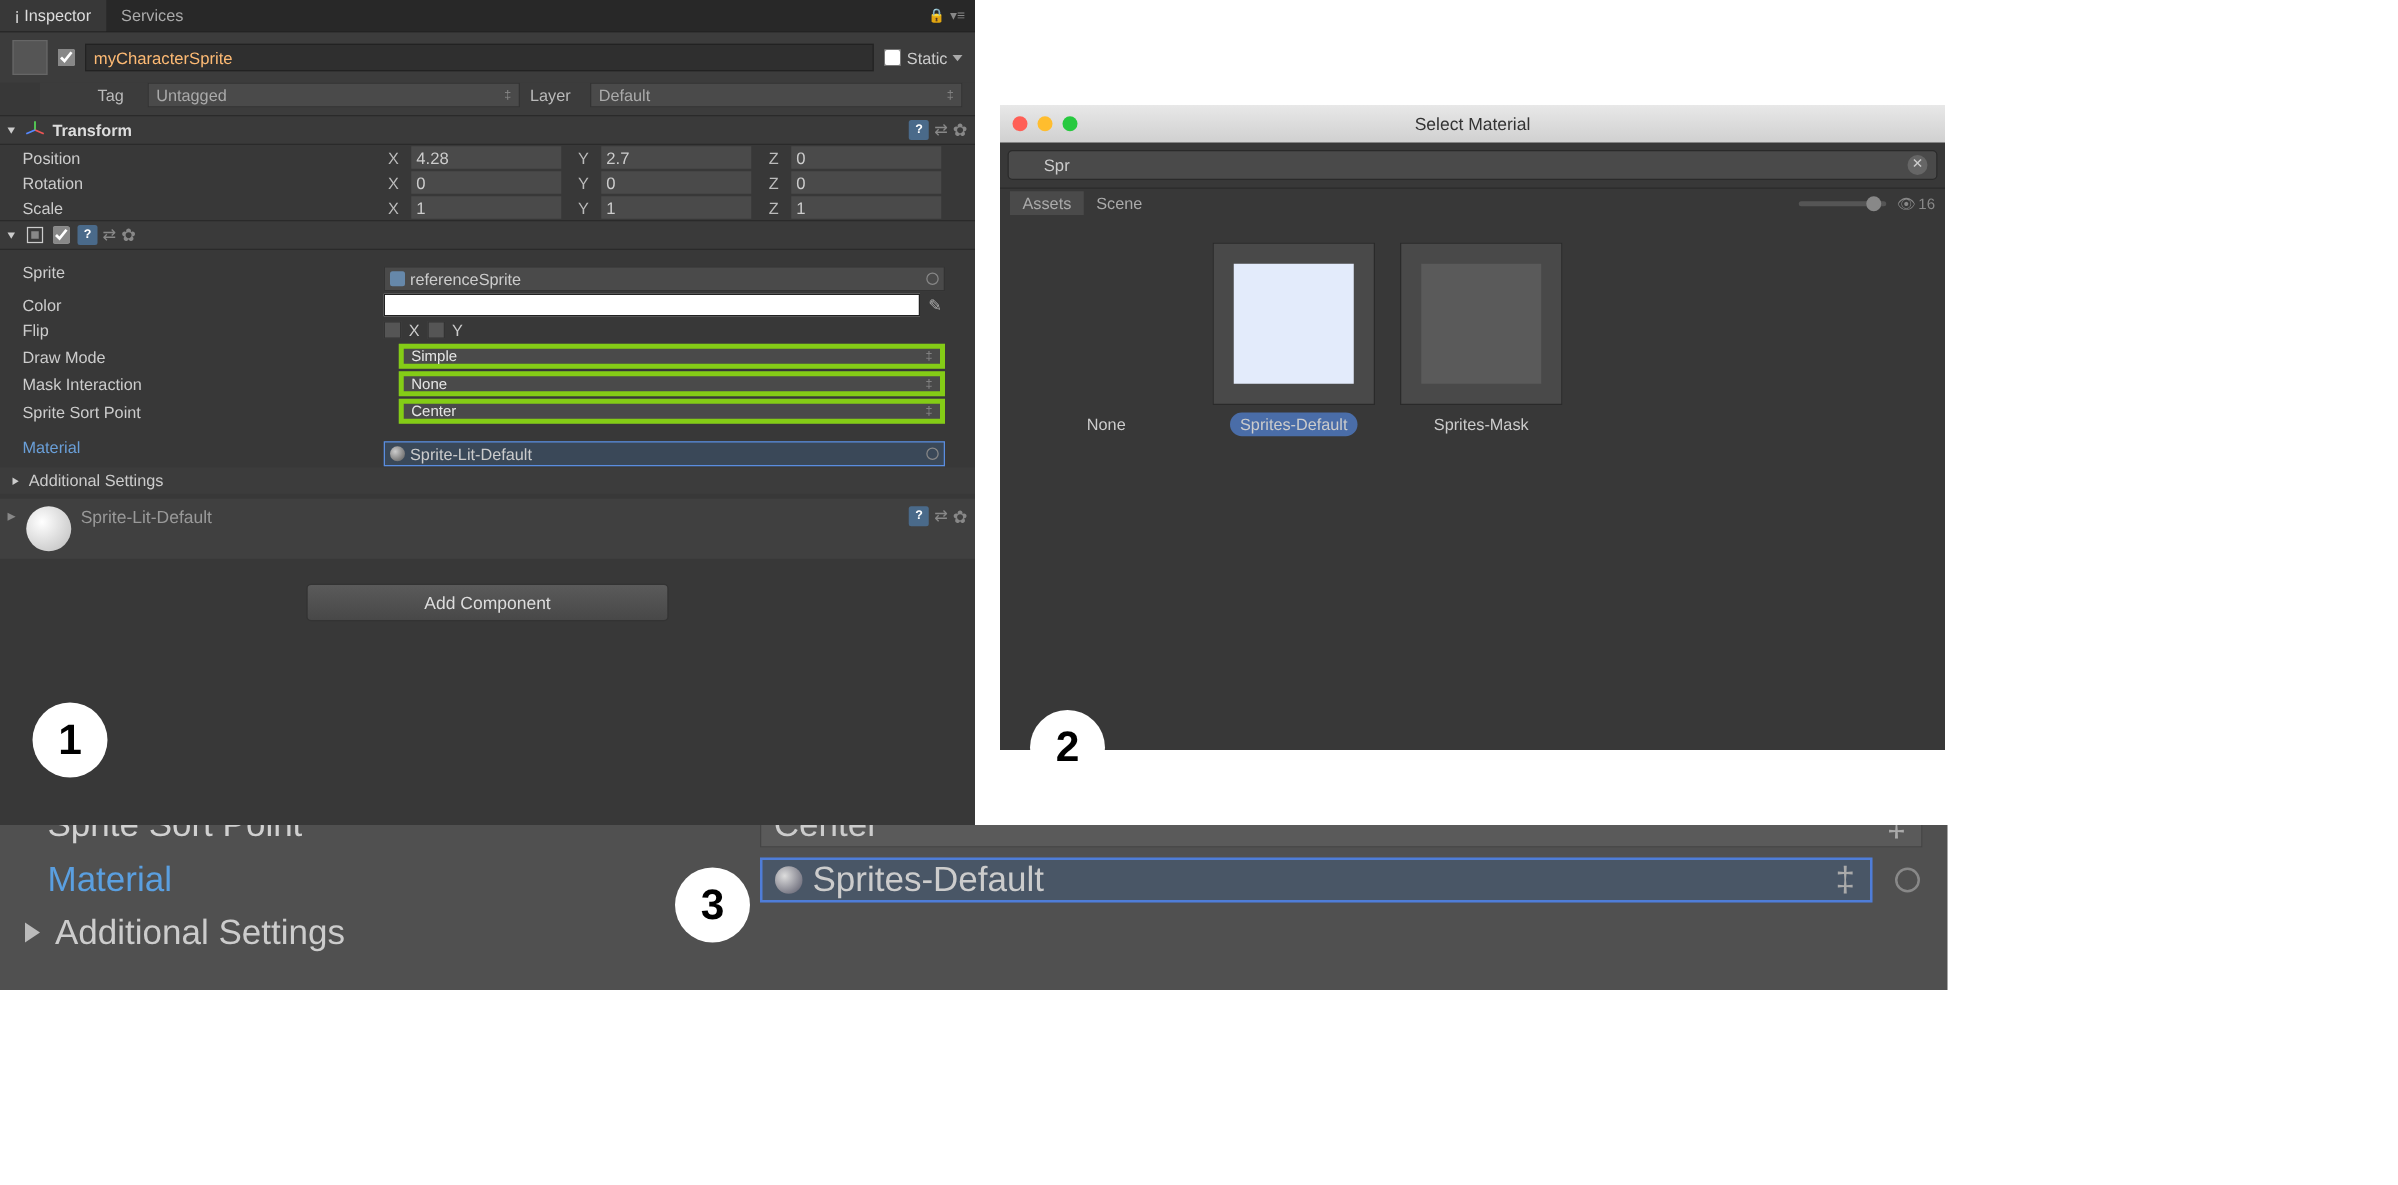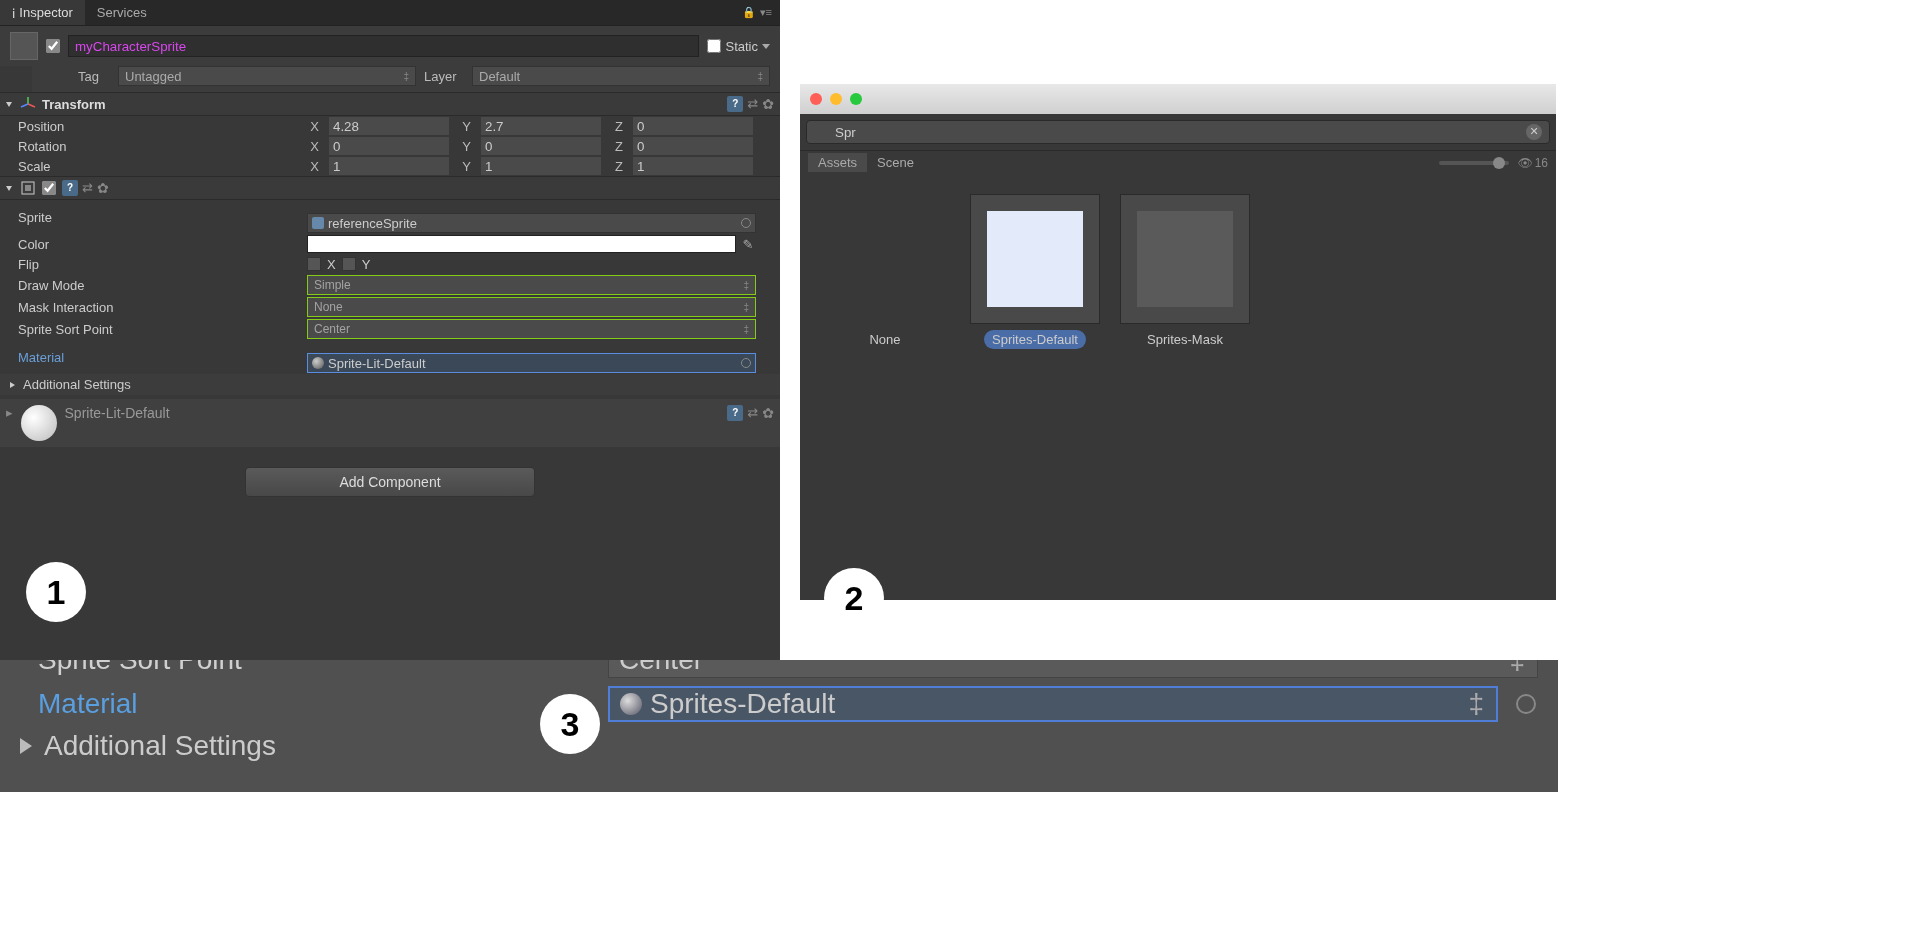--- a/index.html
+++ b/index.html
@@ -11,21 +11,21 @@
 
 
 .tabs { background: #282828; height: 26px; display: flex; align-items: center; border-bottom: 1px solid #222; }
 .tab { padding: 0 12px; height: 100%; display: flex; align-items: center; gap: 4px; color: #aaa; cursor: pointer; }
 .tab.active { background: #383838; color: #ddd; }
 .tab-spacer { flex: 1; }
 .lock-area { display: flex; gap: 4px; padding-right: 8px; font-size: 11px; color: #888; }
 
 .header-row { display: flex; align-items: center; padding: 6px 10px; gap: 8px; background: #3c3c3c; }
 .cube-icon { width: 28px; height: 28px; background: #555; border: 1px solid #666; }
-.name-input { flex: 1; background: #2f2f2f; border: 1px solid #222; color: #d946ef; padding: 3px 6px; height: 22px; }
+.name-input { flex: 1; background: #2f2f2f; border: 1px solid #222; color: #fdba74; padding: 3px 6px; height: 22px; }
 .static-lbl { display: flex; align-items: center; gap: 4px; font-size: 13px; }
 .tiny-tri { width: 0; height: 0; border-left: 4px solid transparent; border-right: 4px solid transparent; border-top: 5px solid #aaa; }
 
 .taglayer { display: flex; align-items: center; padding: 0 10px 6px 46px; gap: 8px; background: #3c3c3c; margin-left: 32px; }
 .tl-label { color: #bbb; width: 32px; }
 .tl-drop { flex: 1; background: #4a4a4a; border: 1px solid #333; padding: 2px 6px; height: 20px; display: flex; align-items: center; color: #aaa; position: relative; }
 .tl-drop::after { content: "‡"; position: absolute; right: 6px; color: #888; font-size: 10px; }
 
 .comp-header { display: flex; align-items: center; background: #3a3a3a; padding: 3px 6px; gap: 6px; border-top: 1px solid #2a2a2a; border-bottom: 1px solid #2a2a2a; }
 .fold { width: 0; height: 0; border-left: 3px solid transparent; border-right: 3px solid transparent; border-top: 5px solid #ccc; margin-right: 2px; }
@@ -46,21 +46,21 @@
 .obj-field { flex: 1; background: #4a4a4a; border: 1px solid #333; padding: 2px 4px; height: 20px; display: flex; align-items: center; gap: 4px; color: #ccc; position: relative; margin-top: 12px; }
 .obj-field.selected { border: 1px solid #5a8de0; background: #3a4858; }
 .obj-field .dot { position: absolute; right: 4px; width: 10px; height: 10px; border: 1px solid #888; border-radius: 50%; }
 .obj-icon-mini { width: 12px; height: 12px; background: #6688aa; border-radius: 2px; }
 .sphere-mini { width: 12px; height: 12px; background: radial-gradient(circle at 35% 35%, #ccc, #555); border-radius: 50%; }
 
 .color-field { flex: 1; height: 18px; background: #fff; border: 1px solid #222; }
 .eyedrop { width: 16px; font-size: 13px; color: #aaa; text-align: center; }
 .check-mini { width: 14px; height: 14px; background: #555; border: 1px solid #333; display: inline-block; }
 .flip-group { display: flex; gap: 6px; align-items: center; }
-.drop-wide { flex: 1; background: #4a4a4a; border: 1px solid #84cc16; padding: 2px 6px; height: 20px; display: flex; align-items: center; position: relative; color: #a3a3a3; font-size: 12px; }
+.drop-wide { flex: 1; background: #4a4a4a; border: 4px solid #84cc16; padding: 2px 6px; height: 20px; display: flex; align-items: center; position: relative; color: #e5e5e5; font-size: 12px; margin-left: 12px; }
 .drop-wide::after { content: "‡"; position: absolute; right: 6px; color: #888; font-size: 10px; }
 
 .foldrow { display: flex; align-items: center; padding: 3px 10px; background: #3c3c3c; gap: 6px; }
 
 .mat-block { background: #404040; margin-top: 4px; padding: 6px; display: flex; gap: 8px; align-items: flex-start; }
 .mat-fold { color: #888; }
 .mat-sphere { width: 36px; height: 36px; background: radial-gradient(circle at 35% 35%, #fff, #bbb); border-radius: 50%; }
 .mat-info { flex: 1; }
 .mat-info .mat-title { color: #999; font-size: 14px; }
 .mat-info .shader-row { display: flex; align-items: center; gap: 8px; margin-top: 4px; }
@@ -280,20 +280,21 @@
   <button class="add-comp">Add Component</button>
 </div>
 
 <div class="panel2">
   <div class="mac-titlebar">
     <div class="traffic">
       <div class="tl-dot tl-red"></div>
       <div class="tl-dot tl-yel"></div>
       <div class="tl-dot tl-grn"></div>
     </div>
+    <div class="win-title">Select Material</div>
   </div>
   <div class="search-bar">
     <div class="search-wrap">
       <span class="mag">🔍</span>
       <input class="search-input" value="Spr" style="">
       <span class="clr">✕</span>
     </div>
   </div>
   <div class="asset-tabs">
     <div class="at-tab active">Assets</div>

